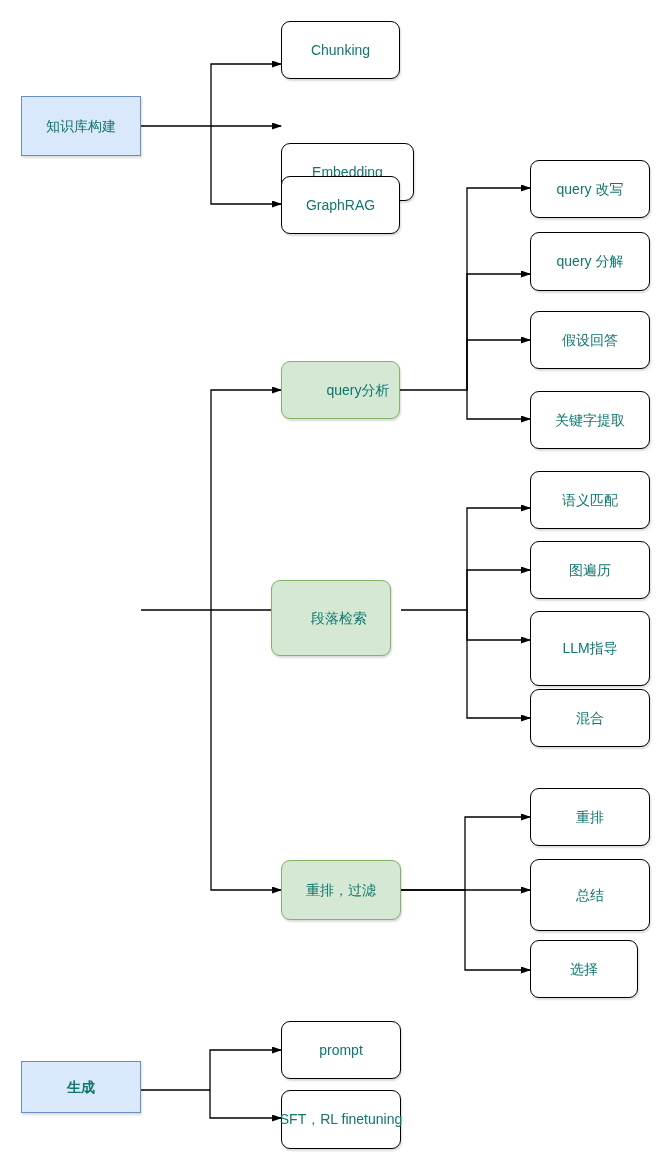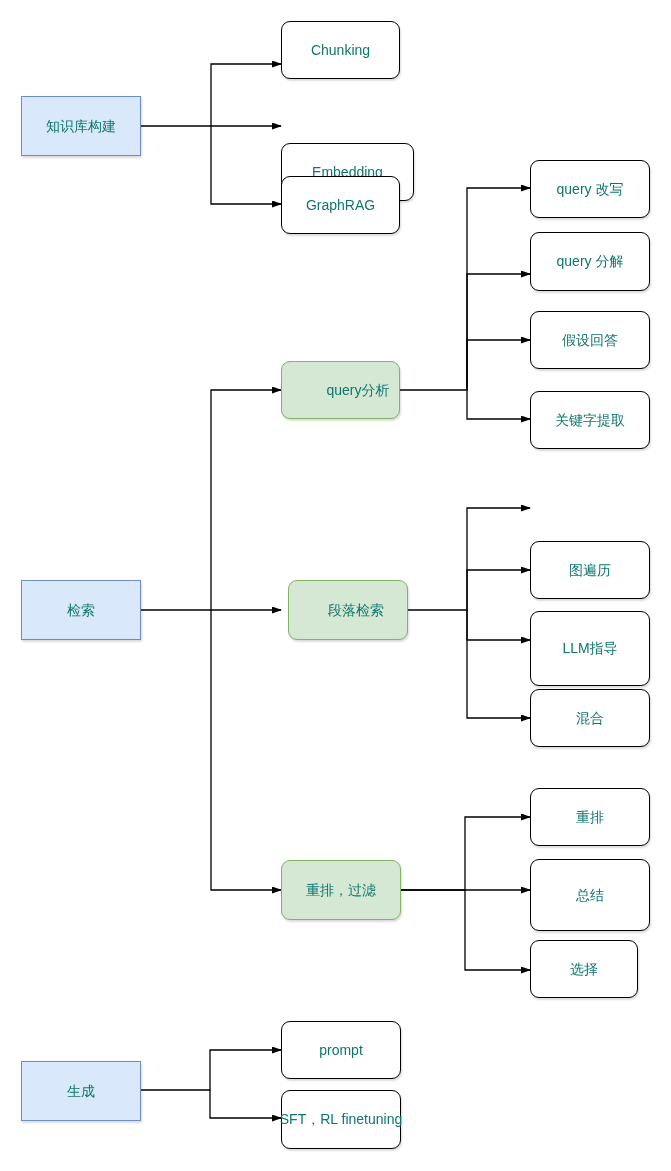--- a/index.html
+++ b/index.html
@@ -95,60 +95,60 @@
     </div>
     <div class="node white" style="left: 281px; top: 97px; width: 133px; height: 58px; margin-top: 46px;">
       <span>Embedding</span>
     </div>
     <div class="node white" style="left: 281px; top: 176px; width: 119px; height: 58px;">
       <span>GraphRAG</span>
     </div>
     <div class="node green" style="left: 281px; top: 361px; width: 119px; height: 58px; padding-left: 35px;">
       <span>query分析</span>
     </div>
-    <div class="node blue" style="left: 21px; top: 580px; width: 120px; height: 60px;">
-      <span>检索</span>
-    </div>
-    <div class="node green" style="left: 288px; top: 580px; width: 120px; height: 60px; padding-left: 16px;">
+    <div class="node green" style="left: 271px; top: 580px; width: 120px; height: 76px; padding-left: 16px;">
       <span>段落检索</span>
     </div>
     <div class="node green" style="left: 281px; top: 860px; width: 120px; height: 60px;">
       <span>重排，过滤</span>
     </div>
     <div class="node white" style="left: 530px; top: 160px; width: 120px; height: 58px;">
       <span>query 改写</span>
     </div>
     <div class="node white" style="left: 530px; top: 232px; width: 120px; height: 59px;">
       <span>query 分解</span>
     </div>
     <div class="node white" style="left: 530px; top: 311px; width: 120px; height: 58px;">
       <span>假设回答</span>
     </div>
     <div class="node white" style="left: 530px; top: 391px; width: 120px; height: 58px;">
       <span>关键字提取</span>
+    </div>
+    <div class="node white" style="left: 530px; top: 471px; width: 120px; height: 58px;">
+      <span>语义匹配</span>
     </div>
     <div class="node white" style="left: 530px; top: 541px; width: 120px; height: 58px;">
       <span>图遍历</span>
     </div>
     <div class="node white" style="left: 530px; top: 611px; width: 120px; height: 75px;">
       <span>LLM指导</span>
     </div>
     <div class="node white" style="left: 530px; top: 689px; width: 120px; height: 58px;">
       <span>混合</span>
     </div>
     <div class="node white" style="left: 530px; top: 788px; width: 120px; height: 58px;">
       <span>重排</span>
     </div>
     <div class="node white" style="left: 530px; top: 859px; width: 120px; height: 72px;">
       <span>总结</span>
     </div>
     <div class="node white" style="left: 530px; top: 940px; width: 108px; height: 58px;">
       <span>选择</span>
     </div>
-    <div class="node blue" style="left: 21px; top: 1061px; width: 120px; height: 60px;">
+    <div class="node blue" style="left: 21px; top: 1061px; width: 120px; height: 52px; font-weight: bold;">
       <span>生成</span>
     </div>
     <div class="node white" style="left: 281px; top: 1021px; width: 120px; height: 58px;">
       <span>prompt</span>
     </div>
     <div class="node white" style="left: 281px; top: 1090px; width: 120px; height: 59px;">
       <span>SFT，RL finetuning</span>
     </div>
   </div>
 

